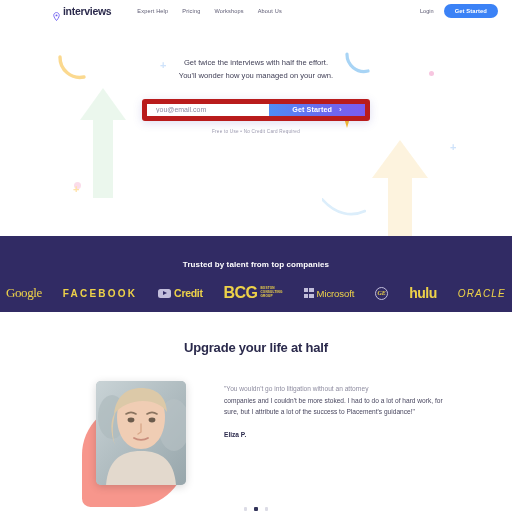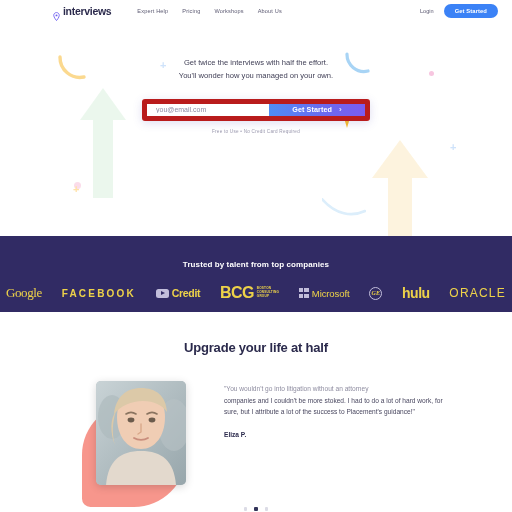--- a/index.html
+++ b/index.html
@@ -114,21 +114,21 @@
   .lg-yt { font-size:10.5px; font-weight:700; letter-spacing:-0.3px; }
   .lg-bcg { font-size:16px; font-weight:700; letter-spacing:-0.6px; }
   .lg-bcg-sub { font-size:3.1px; line-height:1.25; letter-spacing:.2px; font-weight:700; }
   .ms-grid { width:10px; height:10px; display:grid; grid-template:1fr 1fr/1fr 1fr; gap:1.3px; }
   .ms-grid i { background:#cfcbe6; display:block; }
   .lg-ms { font-size:9.5px; letter-spacing:-0.1px;text-align:center; }
   .lg-ge { width:13px; height:13px; border-radius:50%; border:1.3px solid #cfcbe6;
            font-size:6px; font-style:italic; font-weight:700; display:flex;
            align-items:center; justify-content:center; font-family:"Liberation Serif", serif; }
   .lg-hulu { font-size:14px; font-weight:700; letter-spacing:-0.5px; }
-  .lg-oracle { font-size:12px; letter-spacing:1.2px; }
+  .lg-oracle { font-size:10px; letter-spacing:1.2px;font-style:italic; }
 
   
   .testi { position:relative; padding-top:28px; height:214px; }
   h2.sec-title {
     text-align:center; font-size:13px; font-weight:700;
     color:#2b2a4c; letter-spacing:-0.2px;
   }
   .testi-body { display:flex; margin-top:26px; padding:0 56px 0 84px; gap:24px; }
   .portrait-wrap { position:relative; width:116px; flex:0 0 116px; }
   .blob {

